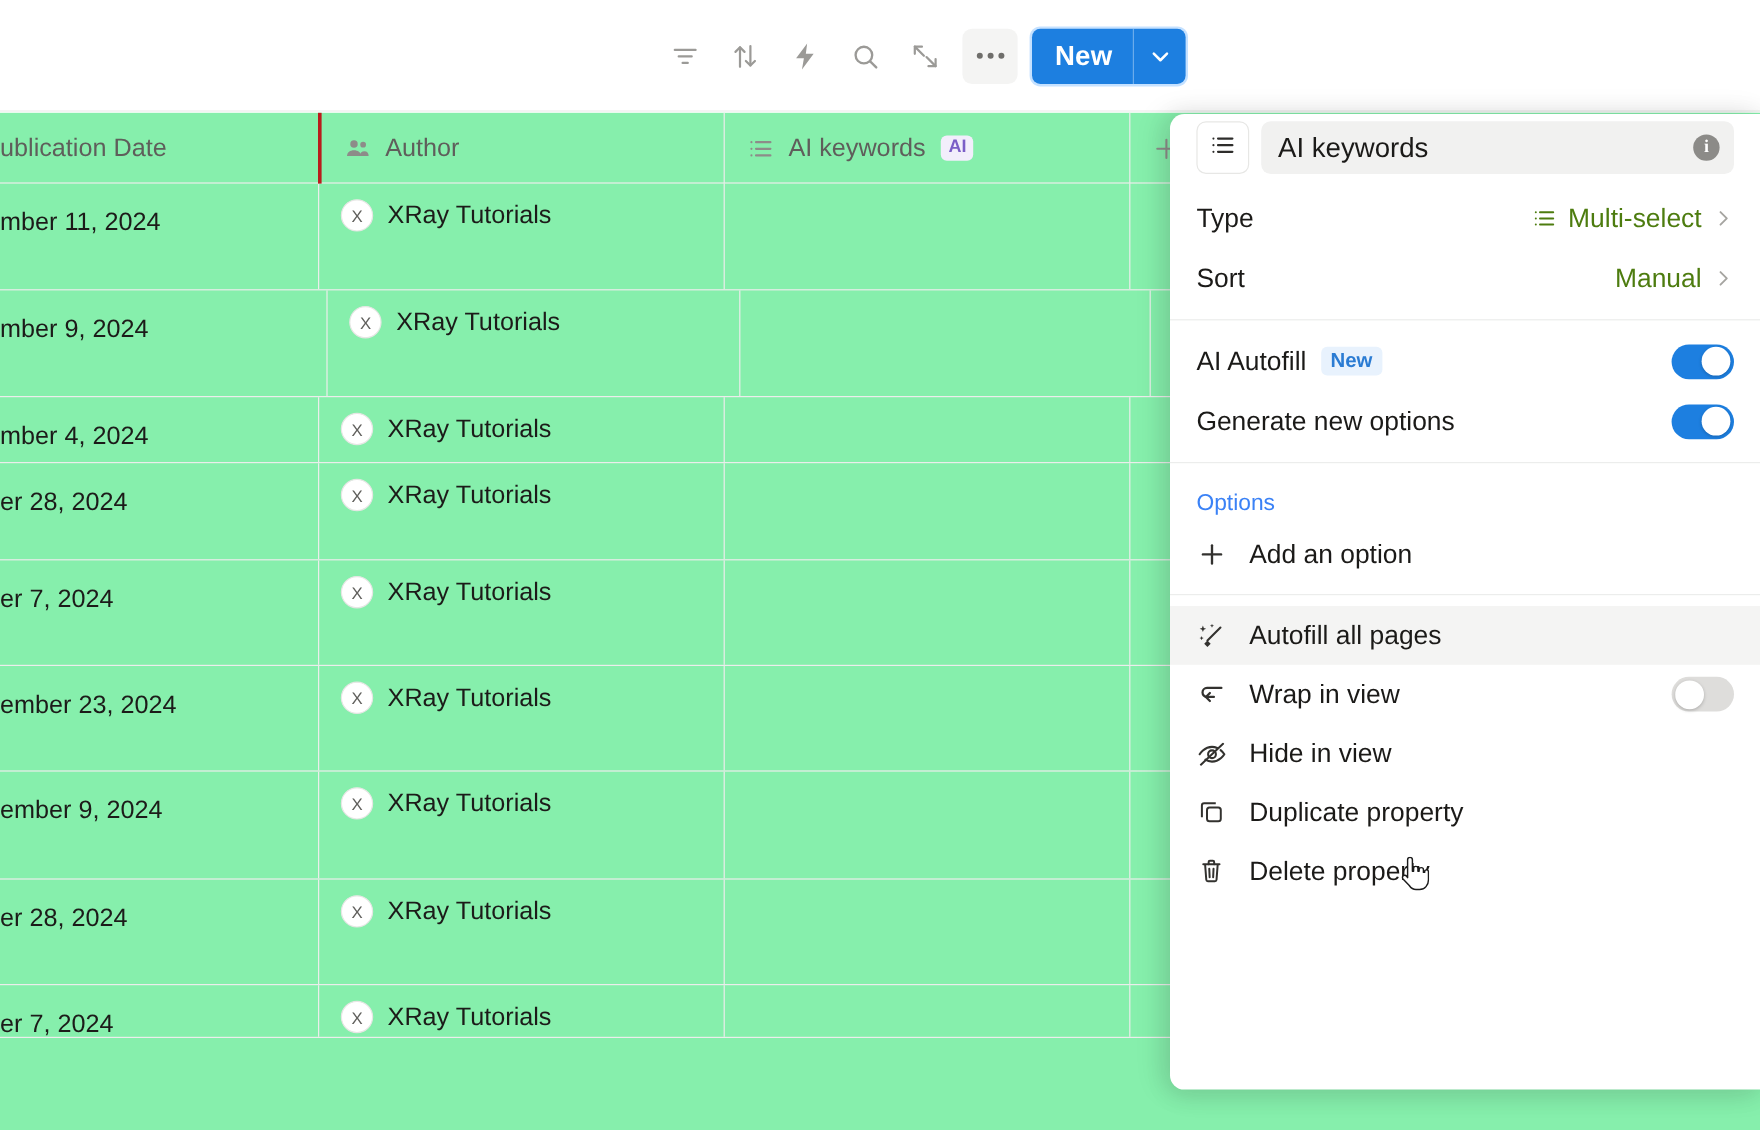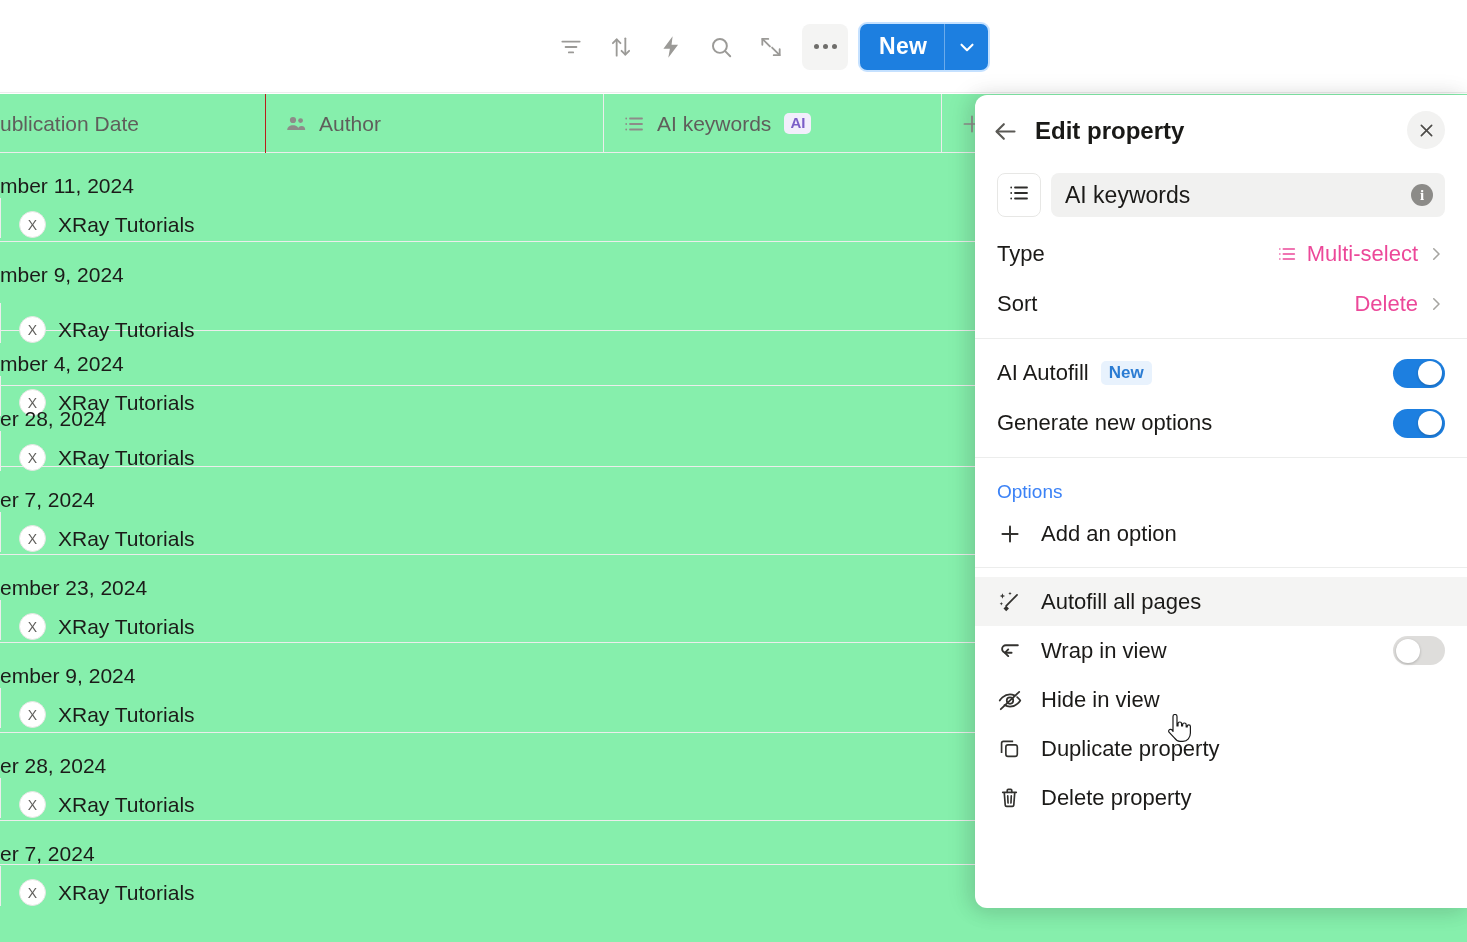--- a/index.html
+++ b/index.html
@@ -49,30 +49,30 @@
   .thead {
     position: relative; height: 59px; border-bottom: 1px solid #ecedec; display: flex;
   }
   .th {
     display: flex; align-items: center; gap: 11px; height: 59px;
     font-size: 21px; color: #5f5e5b; padding-left: 0px;
   }
   .th .ico { color: #8d8c89; display:flex; align-items:center; }
   .th-date { width: 265px; padding-left: 0; }
   .th-date .lbl { padding-left: 0; }
-  .th-author { width: 338px; padding-left: 18px; border-left: 1px solid #b91c1c; height:59px;}
+  .th-author { width: 338px; padding-left: 18px; border-left: 3px solid #b91c1c; height:59px;}
   .th-kw { width: 338px; padding-left: 18px; border-left: 1px solid #ecedec; height:59px;}
   .th-plus { width: 60px; display:flex; align-items:center; justify-content:center;
              border-left: 1px solid #ecedec; height:59px; color:#8d8c89; cursor:pointer;}
   .ai-badge {
     background: #f2eefb; color: #7b5ec7; font-size: 15px; font-weight: 600;
     border-radius: 5px; padding: 2px 6px; line-height: 1.1; margin-left: 2px;
   }
 
-  .row { display: flex; border-bottom: 1px solid #ecedec; flex-direction: column; }
+  .row { display: flex; border-bottom: 1px solid #ecedec; }
   .cell { display: flex; align-items: center; }
   .c-date {
     width: 265px; font-size: 21px; color: #1c1b19; padding-left: 0; padding-top: 3px;
     align-items: flex-start;
   }
   .c-date span { display:block; padding-top: 18px; }
   .c-author {
     width: 338px; border-left: 1px solid #ecedec; padding-left: 18px;
     align-items: flex-start;
   }
@@ -119,21 +119,21 @@
     background: #8c8b88; color: #fff; font-size: 15px; font-weight: 700;
     display:flex; align-items:center; justify-content:center; font-family: "Liberation Serif", serif;
     cursor: pointer;
   }
 
   .kv-row {
     display:flex; align-items:center; justify-content: space-between;
     padding: 0 22px; height: 50px;
   }
   .kv-key { font-size: 22px; color: #1b1a18; }
-  .kv-val { display:flex; align-items:center; gap: 9px; font-size: 22px; color: #ec4899; }
+  .kv-val { display:flex; align-items:center; gap: 9px; font-size: 22px; color: #4d7c0f; }
   .kv-val .chev { color: #a6a5a1; display:flex; }
   .panel-div { height: 1px; background: #ecedec; margin: 9px 0; }
 
   .toggle-row { display:flex; align-items:center; justify-content: space-between; padding: 0 22px; height: 50px; gap: 48px; }
   .toggle-left { display:flex; align-items:center; gap: 12px; }
   .toggle-label { font-size: 22px; color: #1b1a18; }
   .new-pill {
     background: #e8f2fd; color: #2b7cd3; font-size: 17px; font-weight: 600;
     border-radius: 5px; padding: 2px 8px;
   }
@@ -387,35 +387,20 @@
           </div>
           <div class="cell c-kw"></div>
           <div class="cell c-tail"></div>
         </div>
       </div>
 
   </div>
 
   <div class="panel">
 
-    <div class="panel-head">
-      <div class="back-btn">
-        <svg width="27" height="27" viewBox="0 0 24 24" fill="none" stroke="currentColor" stroke-width="1.9" stroke-linecap="round" stroke-linejoin="round">
-          <line x1="20" y1="12" x2="4.5" y2="12"></line>
-            <polyline points="10.5,5.5 4,12 10.5,18.5"></polyline>
-        </svg>
-      </div>
-      <div class="panel-title">Edit property</div>
-      <div class="close-btn">
-        <svg width="19" height="19" viewBox="0 0 24 24" fill="none" stroke="currentColor" stroke-width="2.1" stroke-linecap="round">
-          <line x1="5.5" y1="5.5" x2="18.5" y2="18.5"></line>
-            <line x1="18.5" y1="5.5" x2="5.5" y2="18.5"></line>
-        </svg>
-      </div>
-    </div>
 
     <div class="name-row">
       <div class="type-square">
         <span>
           <svg width="24" height="24" viewBox="0 0 24 24" fill="none" stroke="currentColor" stroke-width="1.8" stroke-linecap="round">
             <circle cx="4.2" cy="6.5" r="0.9" fill="currentColor" stroke="none"></circle>
               <line x1="8" y1="6.5" x2="20" y2="6.5"></line>
             <circle cx="4.2" cy="12" r="0.9" fill="currentColor" stroke="none"></circle>
               <line x1="8" y1="12" x2="20" y2="12"></line>
             <circle cx="4.2" cy="17.5" r="0.9" fill="currentColor" stroke="none"></circle>
@@ -447,21 +432,21 @@
           <svg width="18" height="18" viewBox="0 0 24 24" fill="none" stroke="currentColor" stroke-width="2.1" stroke-linecap="round" stroke-linejoin="round">
               <polyline points="9,5 16,12 9,19"></polyline>
             </svg>
         </span>
       </span>
     </div>
 
     <div class="kv-row">
       <span class="kv-key">Sort</span>
       <span class="kv-val">
-        <span>Delete</span>
+        <span>Manual</span>
         <span class="chev">
           <svg width="18" height="18" viewBox="0 0 24 24" fill="none" stroke="currentColor" stroke-width="2.1" stroke-linecap="round" stroke-linejoin="round">
               <polyline points="9,5 16,12 9,19"></polyline>
             </svg>
         </span>
       </span>
     </div>
 
     <div class="panel-div"></div>
 

